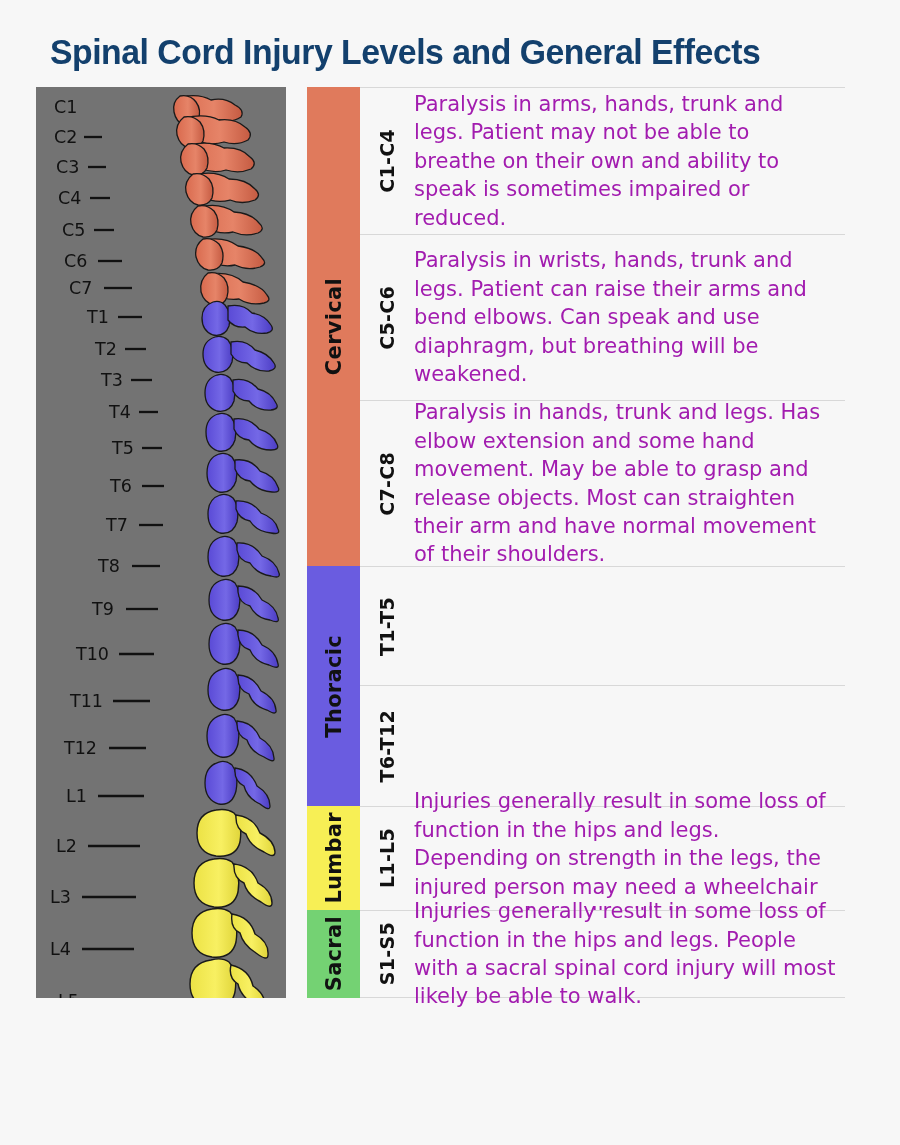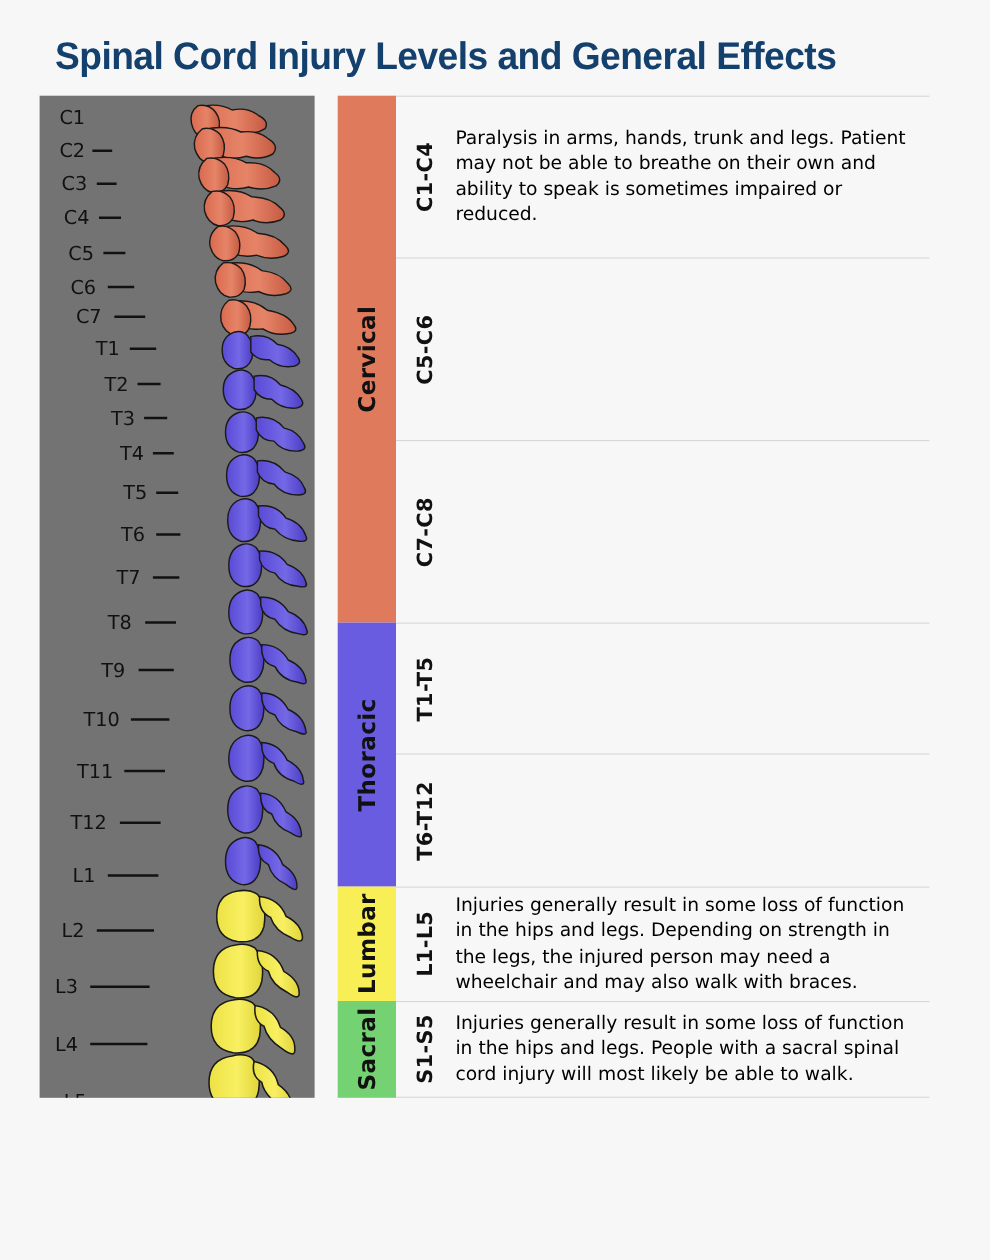--- a/index.html
+++ b/index.html
@@ -107,23 +107,23 @@
     right: 6px;
     top: 0;
     bottom: 0;
     display: flex;
     flex-direction: column;
     justify-content: center;
     padding-right: 2px;
   }
   .desc-cell p {
     font-family: "DejaVu Sans", sans-serif;
-    font-size: 17px;
+    font-size: 21px;
     line-height: 1.355;
-    color: #000000;
+    color: #a21caf;
     text-align: left;
   }
 </style>
 </head>
 <body>
 
 <div id="page-title">Spinal Cord Injury Levels and General Effects</div>
 
 <div id="spine-panel">
   <svg id="spine-svg" viewBox="0 0 250 911" xmlns="http://www.w3.org/2000/svg">
@@ -336,28 +336,30 @@
     <div class="desc-cell">
       <p>Paralysis in arms, hands, trunk and legs. Patient may not be able to breathe on their own and ability to speak is sometimes impaired or reduced.</p>
     </div>
   </div>
 
   <div class="row" style="top:147px; height:166px;">
     <div class="level-cell">
       <span>C5-C6</span>
     </div>
     <div class="desc-cell">
+      <p>Paralysis in wrists, hands, trunk and legs. Patient can raise their arms and bend elbows. Can speak and use diaphragm, but breathing will be weakened.</p>
     </div>
   </div>
 
   <div class="row" style="top:313px; height:166px;">
     <div class="level-cell">
       <span>C7-C8</span>
     </div>
     <div class="desc-cell">
+      <p>Paralysis in hands, trunk and legs. Has elbow extension and some hand movement. May be able to grasp and release objects. Most can straighten their arm and have normal movement of their shoulders.</p>
     </div>
   </div>
 
   <div class="row" style="top:479px; height:119px;">
     <div class="level-cell">
       <span>T1-T5</span>
     </div>
   </div>
 
   <div class="row" style="top:598px; height:121px;">

